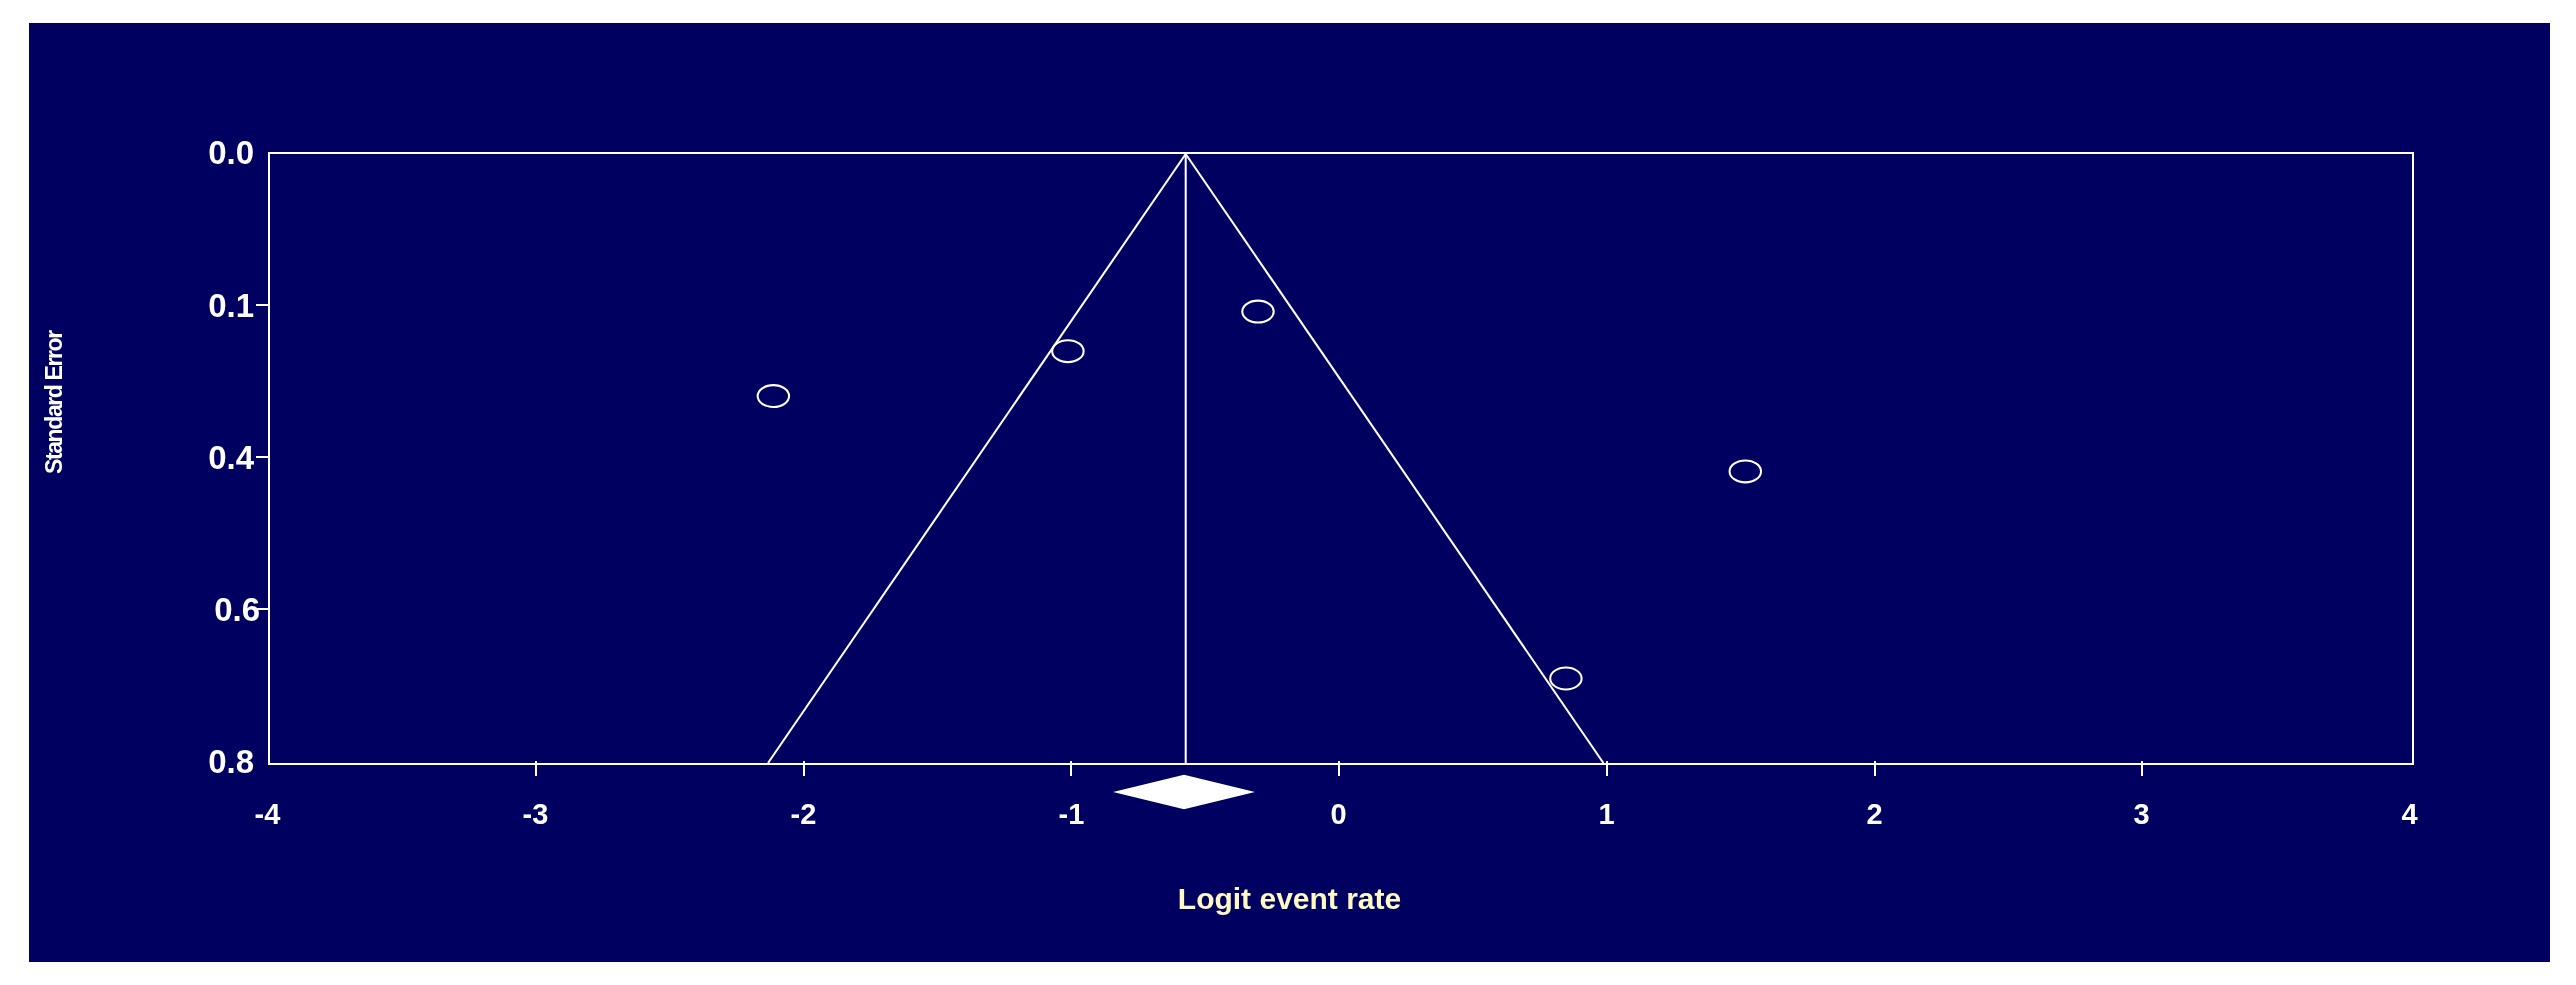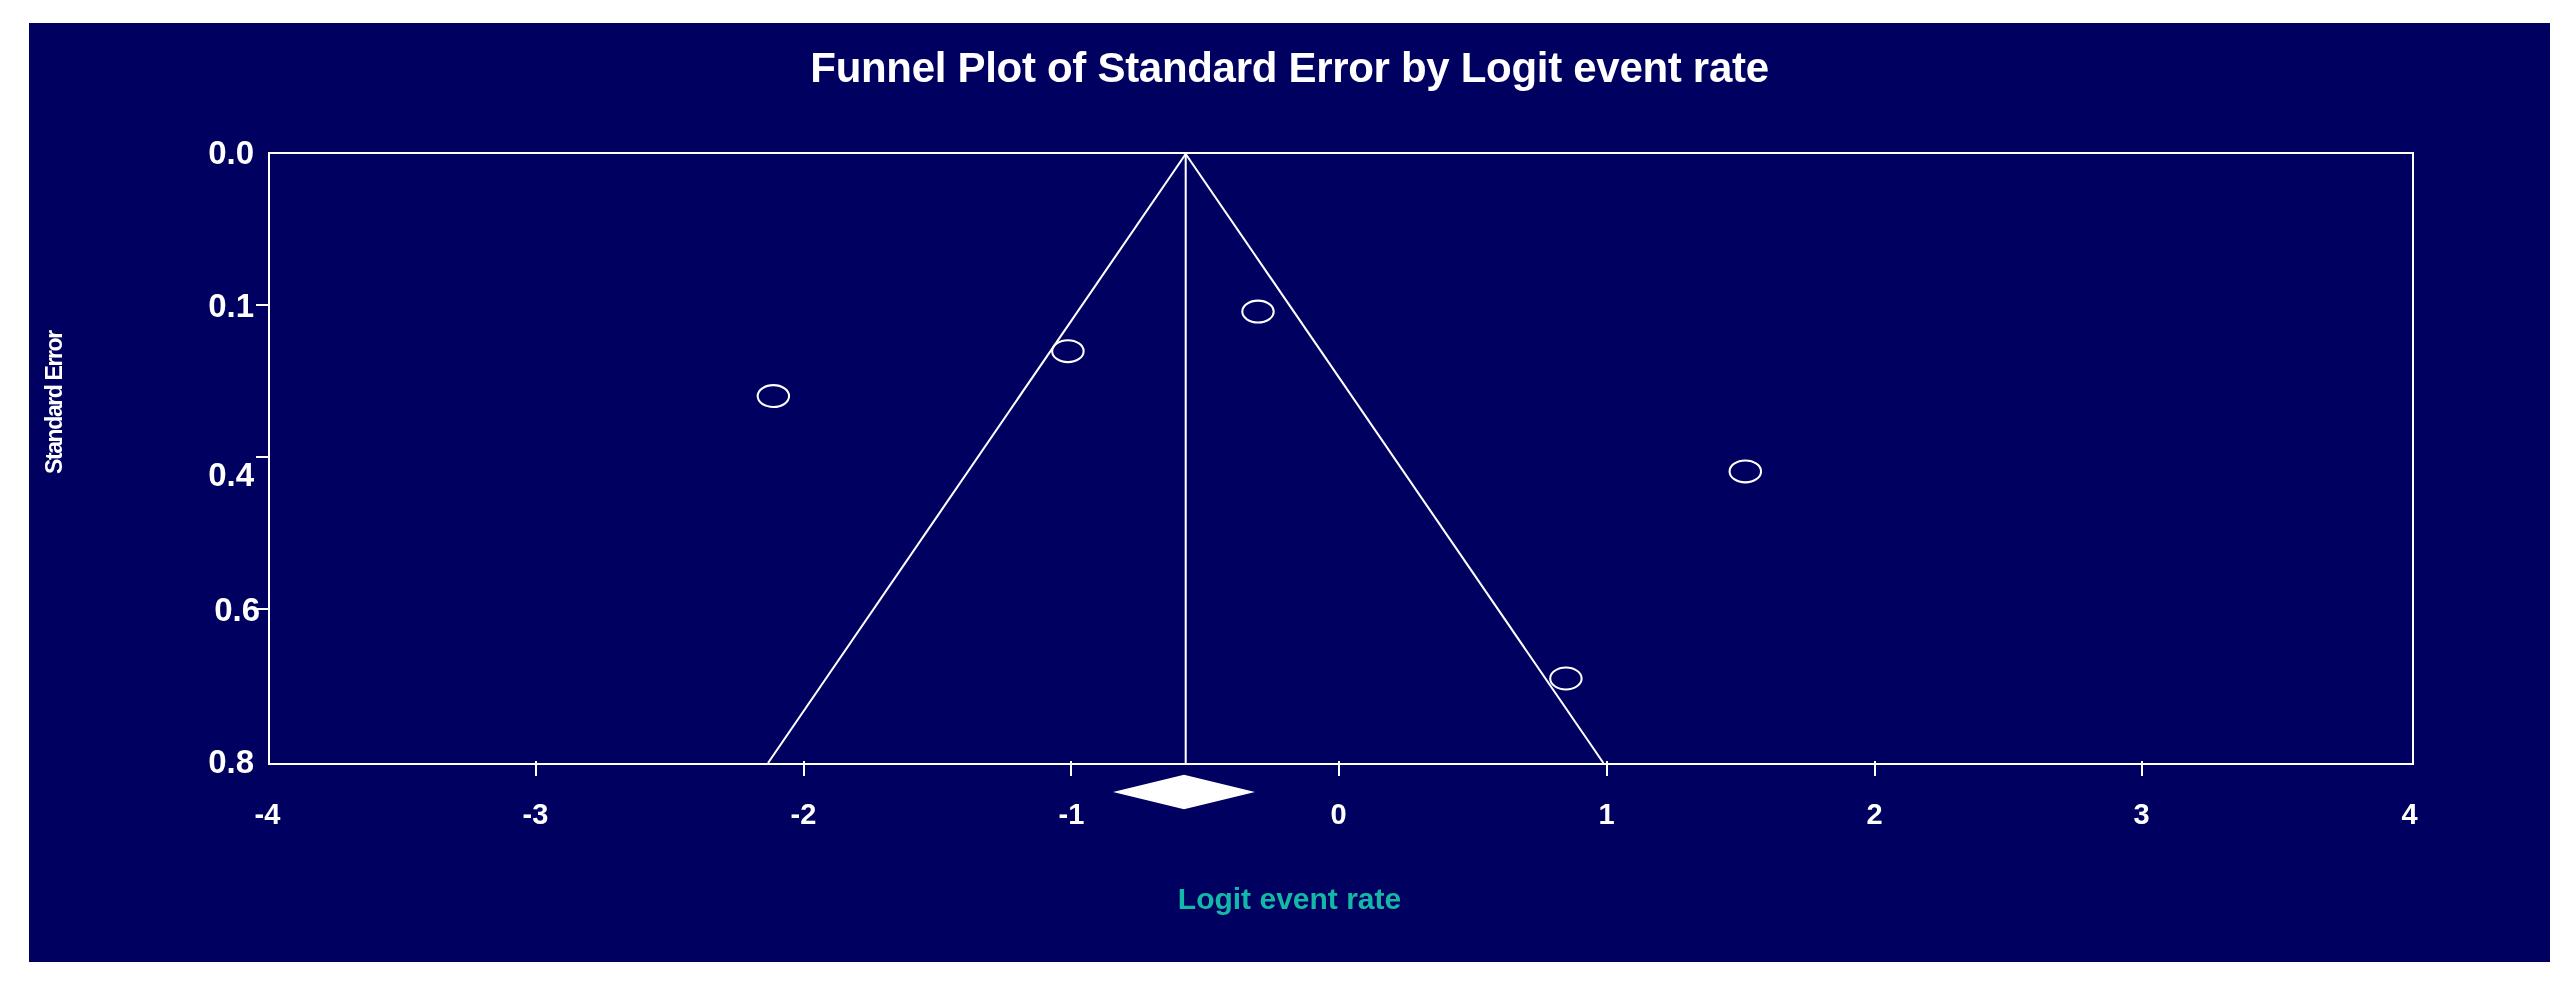--- a/index.html
+++ b/index.html
@@ -102,39 +102,38 @@
   }
   .x-tick-mark {
     position: absolute;
     width: 2px;
     height: 15px;
     background: #ffffff;
   }
 
   #x-axis-title {
     position: absolute;
-    color: #14b8a6;
+    color: #fef9c3;
     font-size: 30px;
     font-weight: bold;
     text-align: center;
     white-space: nowrap;
     width: 100%;
     left: 0;
   }
 
   .summary-diamond {
     position: absolute;
   }
 </style>
 </head>
 <body>
 
 <div id="chart-panel">
 
-  <div id="chart-title">Funnel Plot of Standard Error by Logit event rate</div>
 
   <div id="y-axis-title" style="left: 12.3px; top: 451px;">Standard Error</div>
 
   <div id="plot-area-wrapper">
     <div id="plot-frame">
       <svg id="plot-svg" viewBox="0 0 3135 891" preserveAspectRatio="none">
         <g id="funnel-lines">
             <line x1="1340.2124999999999" y1="0" x2="728.8874999999999" y2="891" stroke="#ffffff" stroke-width="3"></line>
             <line x1="1340.2124999999999" y1="0" x2="1951.5375000000001" y2="891" stroke="#ffffff" stroke-width="3"></line>
           </g>
@@ -149,21 +148,21 @@
             <ellipse cx="2159.23125" cy="464.43375" rx="23" ry="16" fill="none" stroke="#ffffff" stroke-width="3"></ellipse>
           </g>
       </svg>
     </div>
   </div>
 
   <div id="y-ticks">
       <div class="y-tick-label" style="left: 102px; top: 111px;">0.0</div>
       <div class="y-tick-label" style="left: 102px; top: 264px;">0.1</div>
       <div class="y-tick-mark" style="left: 227px; top: 281px;"></div>
-      <div class="y-tick-label" style="left: 102px; top: 433px;">0.4</div>
+      <div class="y-tick-label" style="left: 102px; top: 416px;">0.4</div>
       <div class="y-tick-mark" style="left: 227px; top: 433px;"></div>
       <div class="y-tick-label" style="left: 108px; top: 568px;">0.6</div>
       <div class="y-tick-mark" style="left: 227px; top: 585px;"></div>
       <div class="y-tick-label" style="left: 102px; top: 720px;">0.8</div>
     </div>
   <div id="x-ticks">
       <div class="x-tick-label" style="left: 184px; top: 775px;">-4</div>
       <div class="x-tick-label" style="left: 452px; top: 775px;">-3</div>
       <div class="x-tick-mark" style="left: 506px; top: 738px;"></div>
       <div class="x-tick-label" style="left: 720px; top: 775px;">-2</div>

